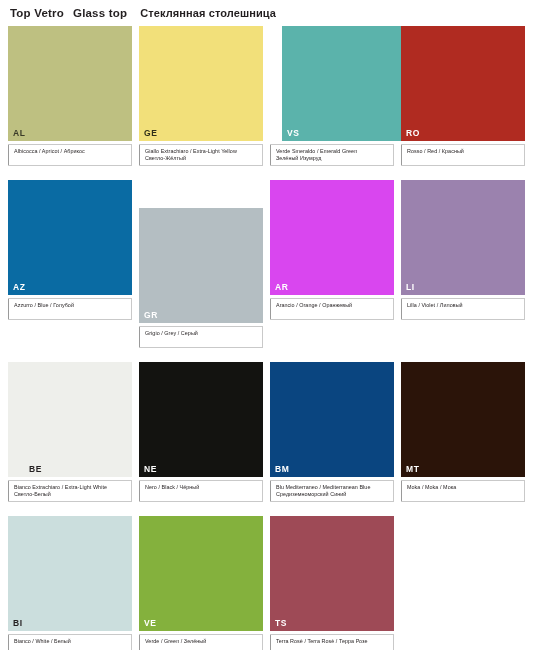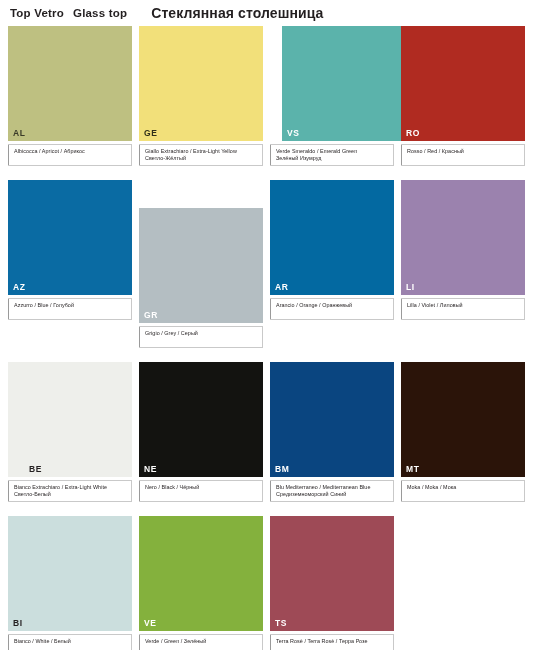--- a/index.html
+++ b/index.html
@@ -36,25 +36,25 @@
     color: #231f20;
   }
   .header .t-en {
     font-size: 11.5px;
     font-weight: bold;
     letter-spacing: 0.2px;
     color: #231f20;
     margin-left: 9px;
   }
   .header .t-ru {
-    font-size: 14px;
+    font-size: 11px;
     font-weight: bold;
     letter-spacing: 0.1px;
     color: #231f20;
-    margin-left: 24px;
+    margin-left: 13px;
   }
   
   .grid {
     display: flex;
     flex-direction: column;
     gap: 14px;
   }
   .row {
     display: flex;
     gap: 7px;
@@ -169,21 +169,21 @@
         </div>
         <div class="cell">
           <div class="swatch" style="background: rgb(180, 190, 194); margin-top: 28px;">
             <span class="swatch-code" style="color: rgb(255, 255, 255);">GR</span>
           </div>
           <div class="caption">
             <span class="caption-line">Grigio / Grey / Серый</span>
           </div>
         </div>
         <div class="cell">
-          <div class="swatch" style="background: #0369a1;">
+          <div class="swatch" style="background: #d946ef;">
             <span class="swatch-code" style="color: rgb(255, 255, 255);">AR</span>
           </div>
           <div class="caption">
             <span class="caption-line">Arancio / Orange / Оранжевый</span>
           </div>
         </div>
         <div class="cell">
           <div class="swatch" style="background: rgb(155, 130, 174);">
             <span class="swatch-code" style="color: rgb(255, 255, 255);">LI</span>
           </div>

